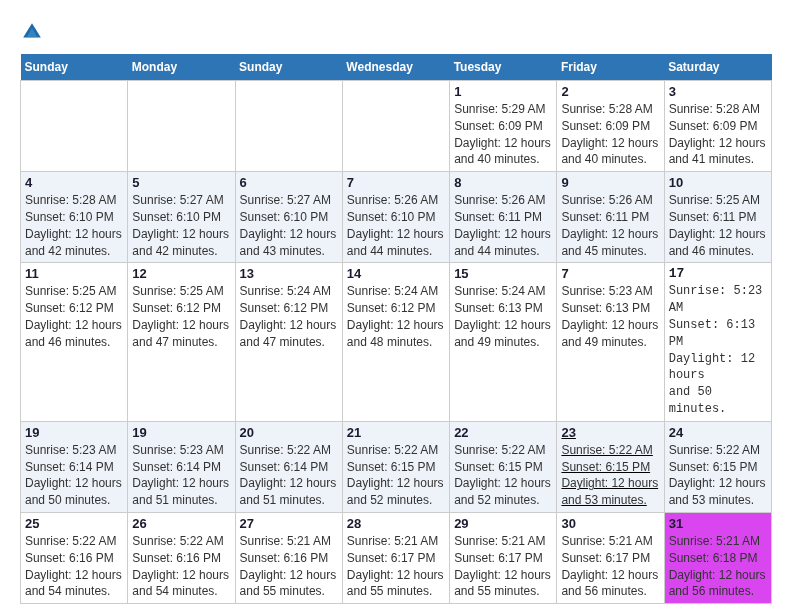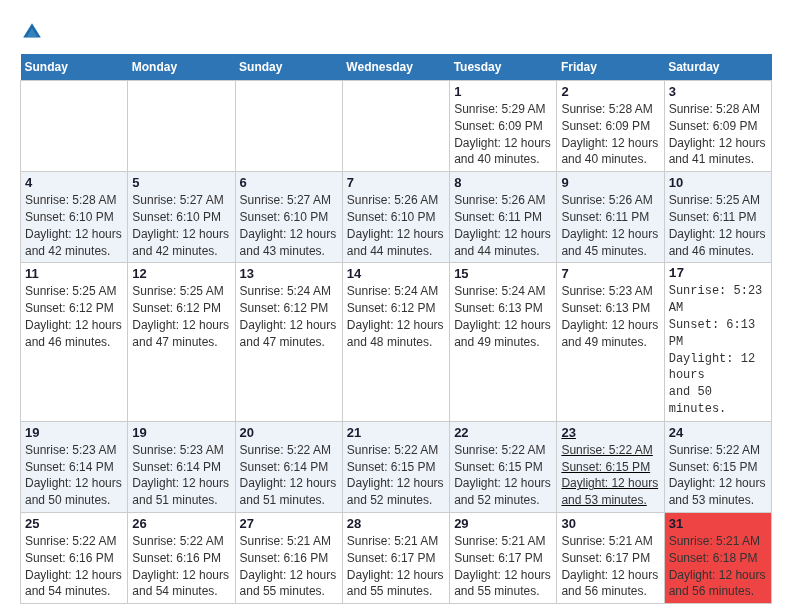--- a/index.html
+++ b/index.html
@@ -327,21 +327,21 @@
 Daylight: 12 hours
 and 55 minutes.</div>
         </td>
         <td style="background-color: rgb(255, 255, 255);">
           <span class="day-num">30</span>
           <div class="day-info" style="white-space: pre-line;">Sunrise: 5:21 AM
 Sunset: 6:17 PM
 Daylight: 12 hours
 and 56 minutes.</div>
         </td>
-        <td style="background-color: #ef4444;">
+        <td style="background-color: #d946ef;">
           <span class="day-num">31</span>
           <div class="day-info" style="white-space: pre-line;">Sunrise: 5:21 AM
 Sunset: 6:18 PM
 Daylight: 12 hours
 and 56 minutes.</div>
         </td>
       </tr>
     </tbody>
 </table>
 

